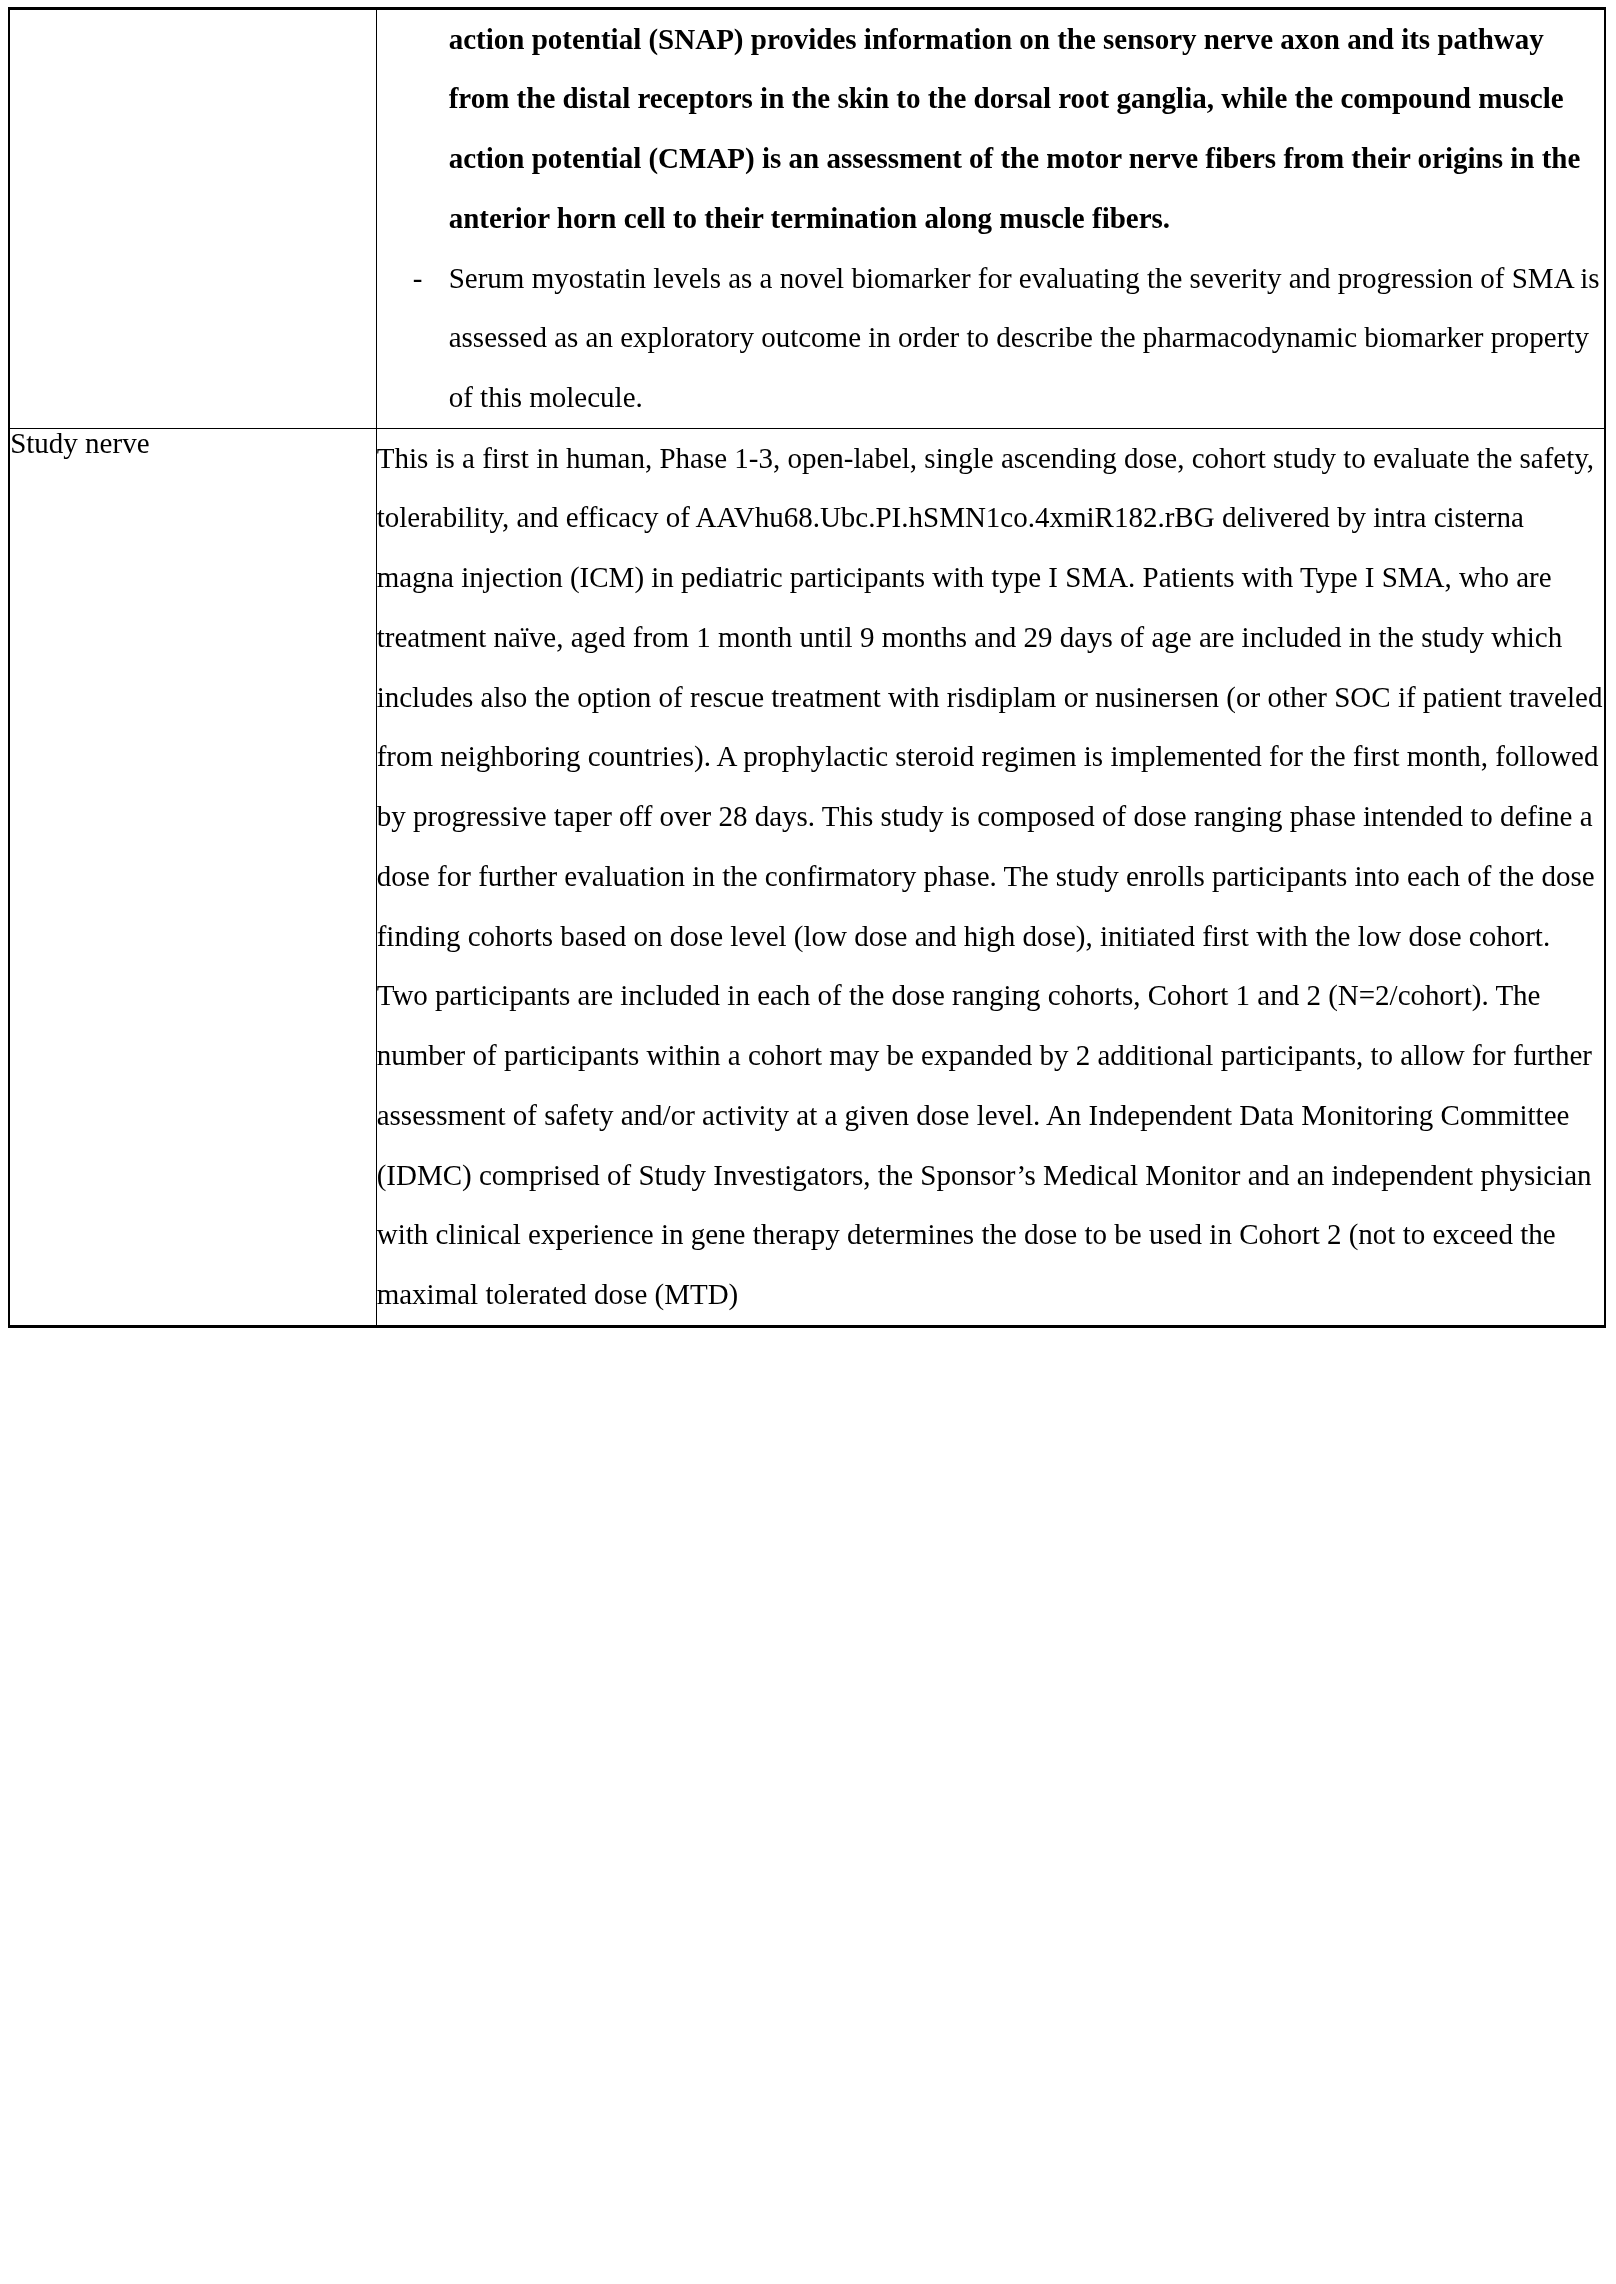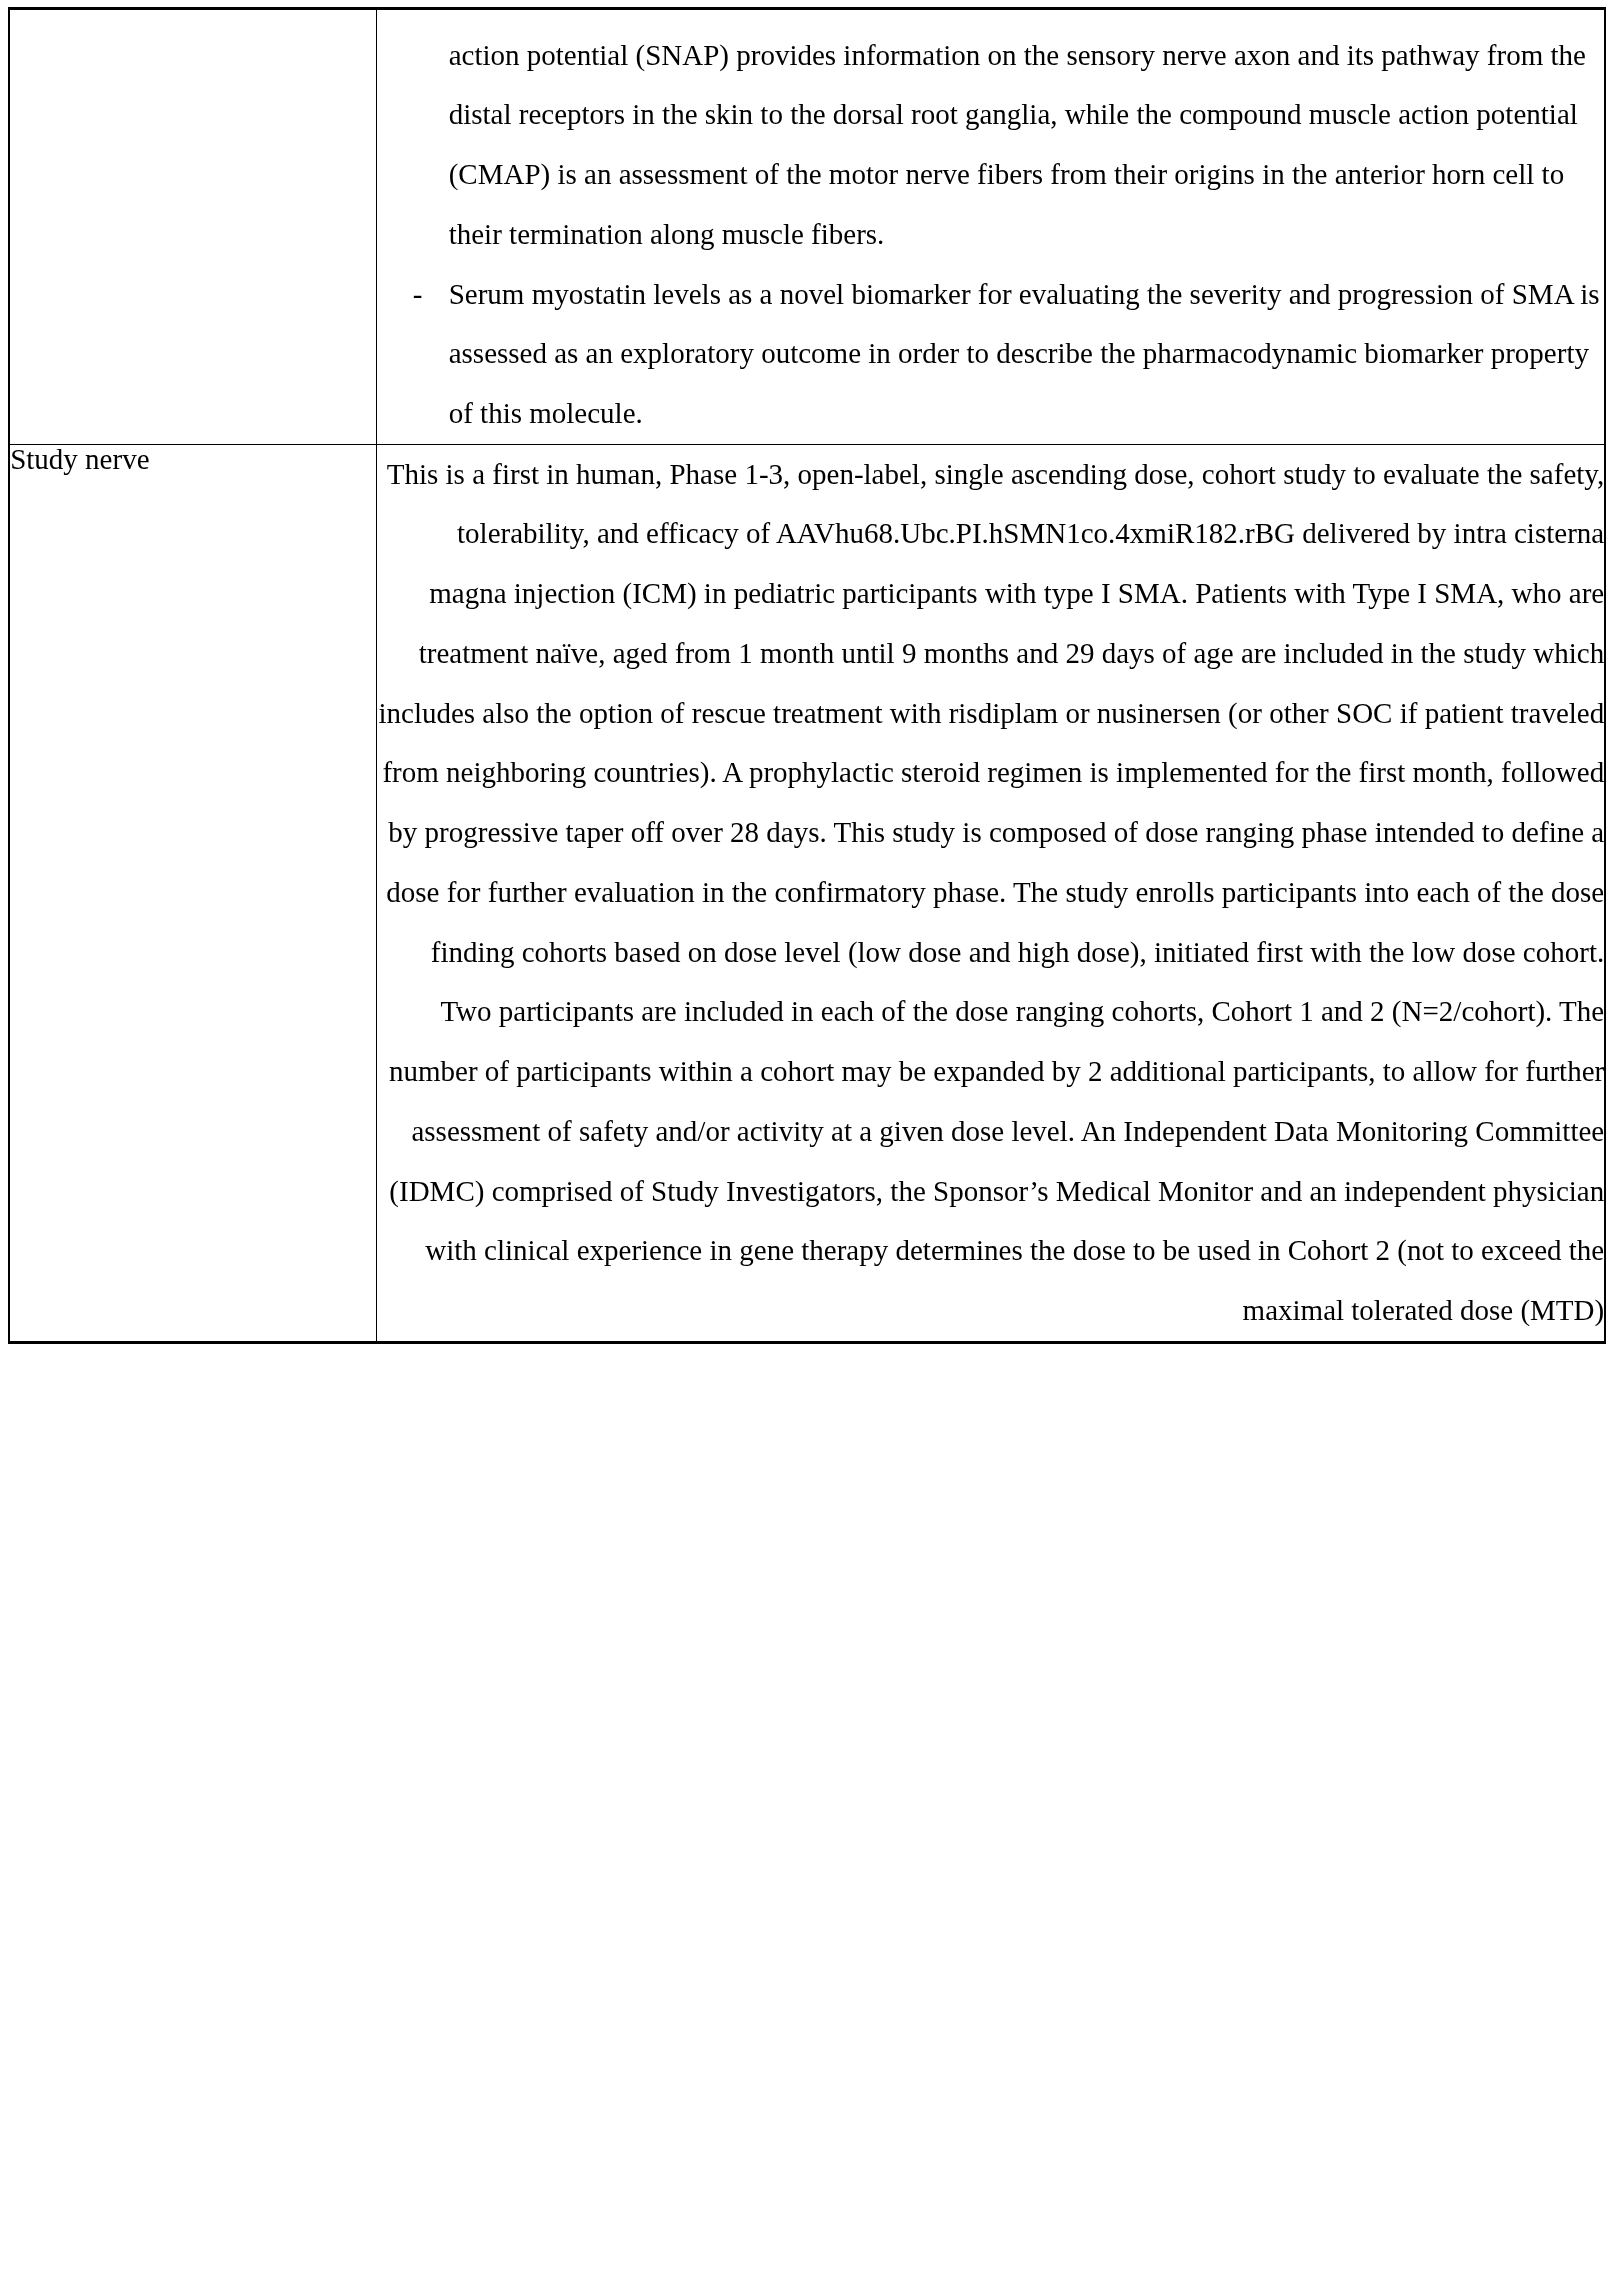--- a/index.html
+++ b/index.html
@@ -53,25 +53,26 @@
   }
 
   .cell-body {
     padding: 6.6px 21px 18px 23px;
     font-size: 29px;
   }
 
   
   .cont-para {
     margin: 0;
-    padding: 16px 0 0 72px;
+    padding: 0 0 0 72px;
     font-size: 29px;
     line-height: 2.06;
     text-align: left;
     text-indent: 0;
+    font-weight: bold;
   }
 
   
   .dash-list {
     margin: 0;
     padding: 0;
     list-style: none;
   }
   .dash-list li {
     position: relative;
@@ -85,21 +86,21 @@
     top: 0;
     font-size: 29px;
     line-height: 2.06;
   }
 
   
   .body-para {
     margin: 0;
     font-size: 29px;
     line-height: 2.06;
-    text-align: right;
+    text-align: left;
   }
 </style>
 </head>
 <body>
 
 <div class="page">
 
   <table class="synopsis-table">
     <colgroup>
       <col class="label-col">

